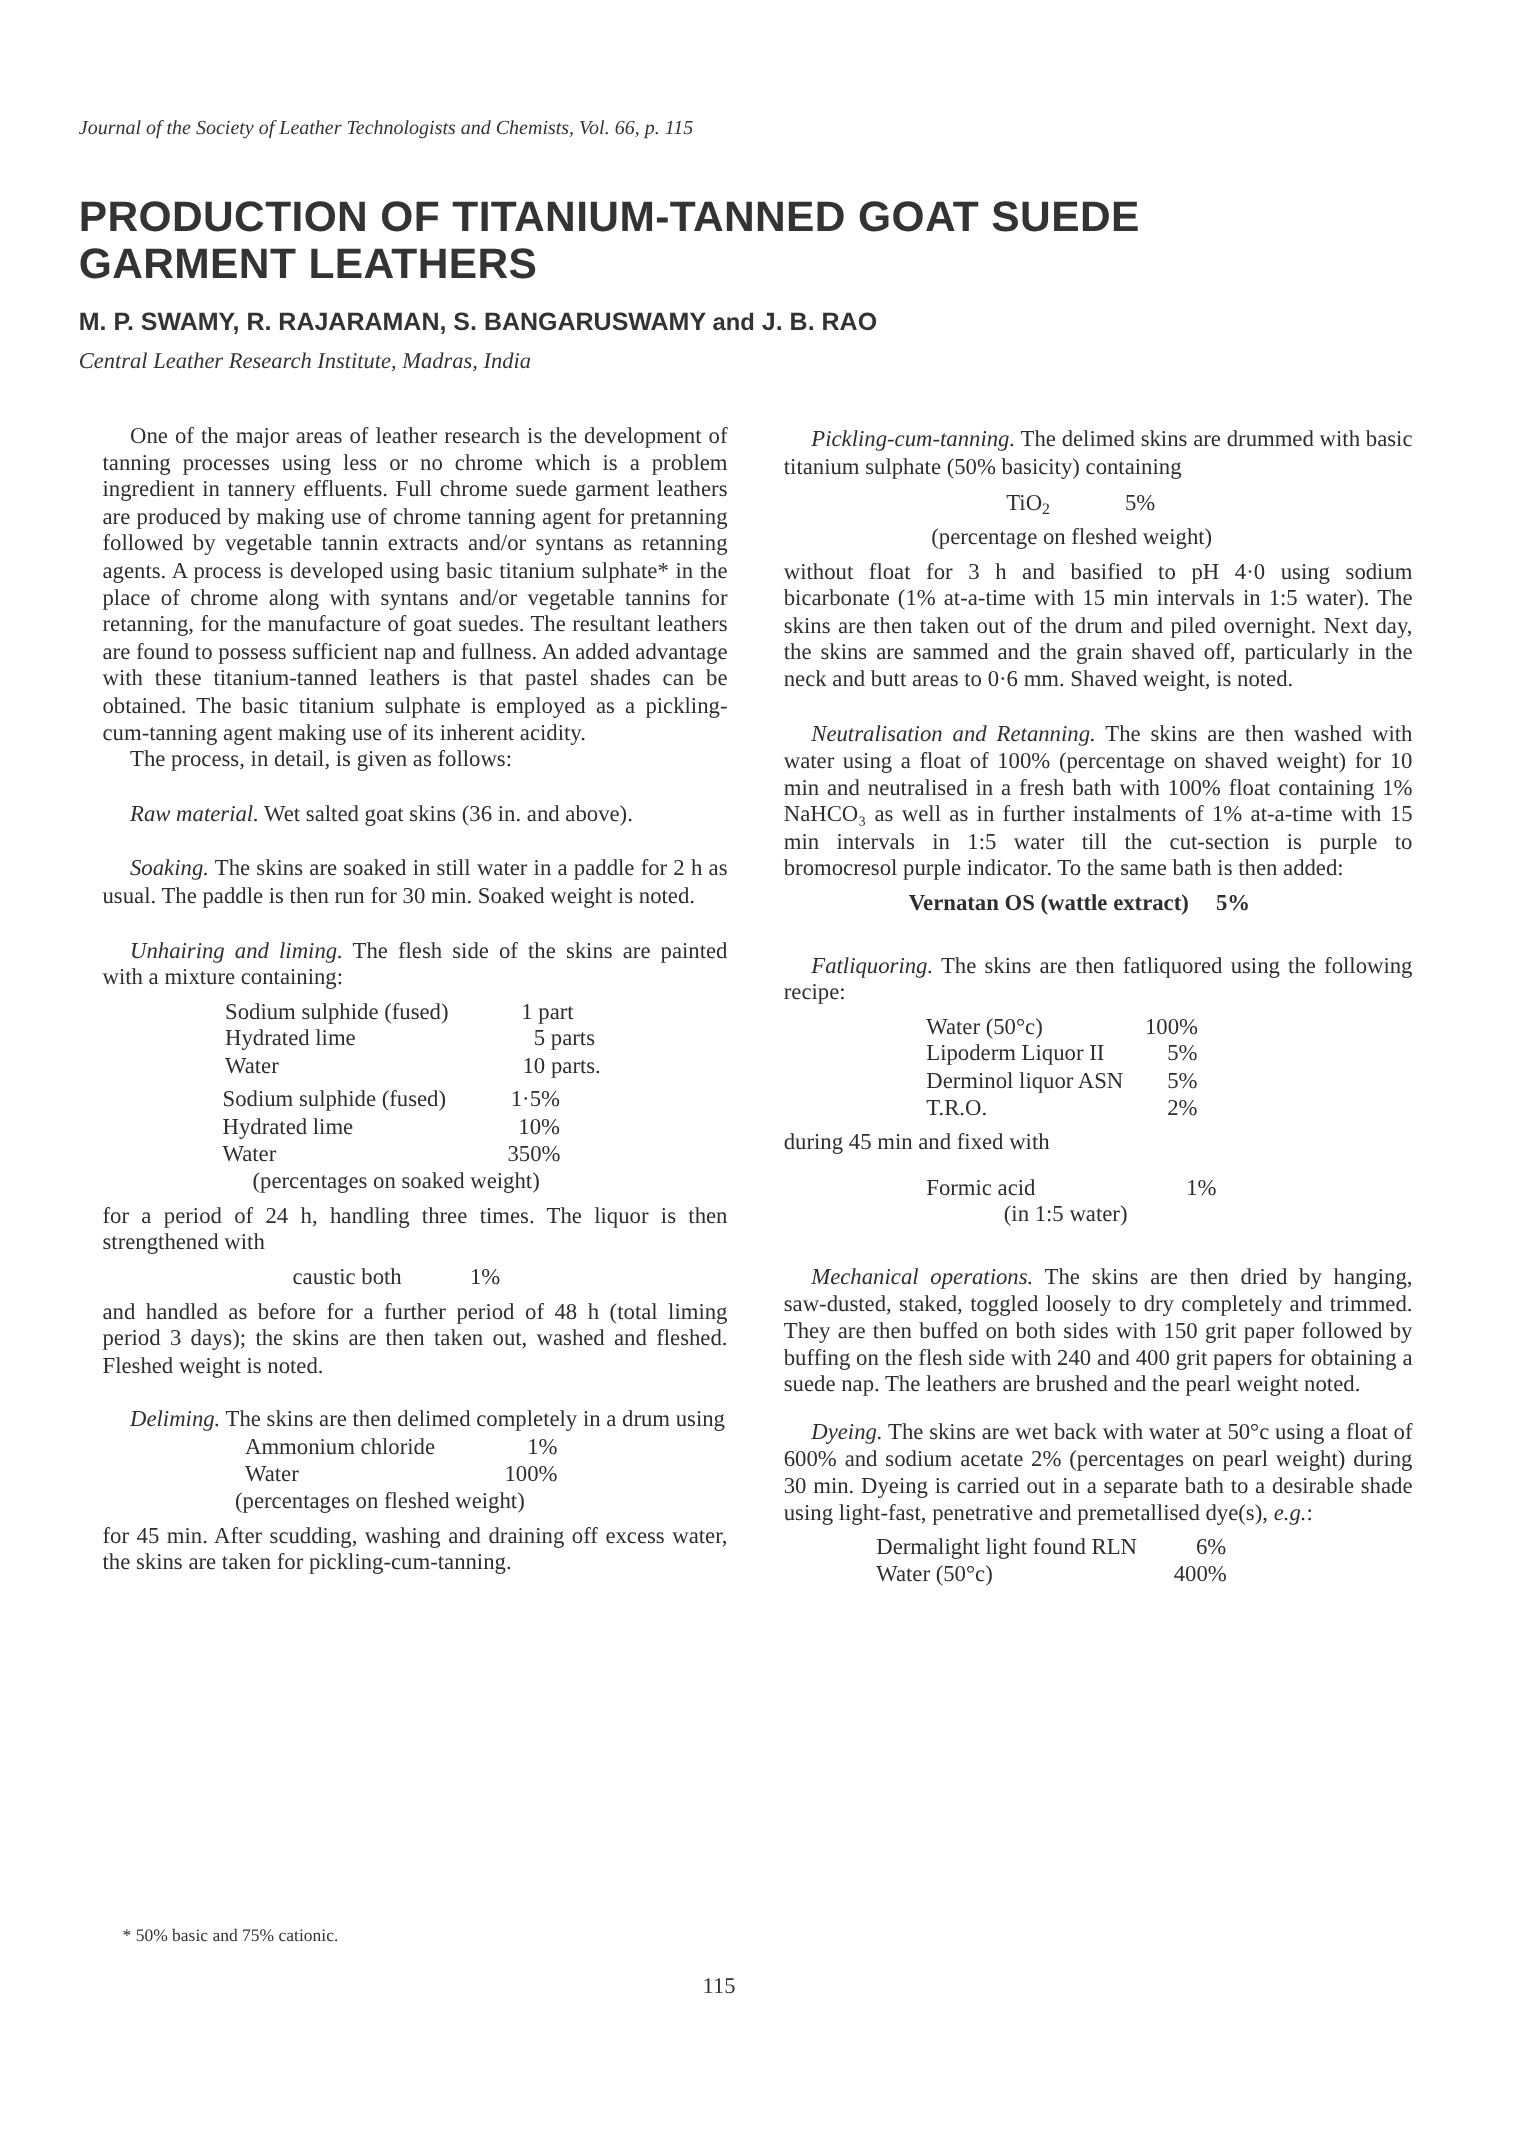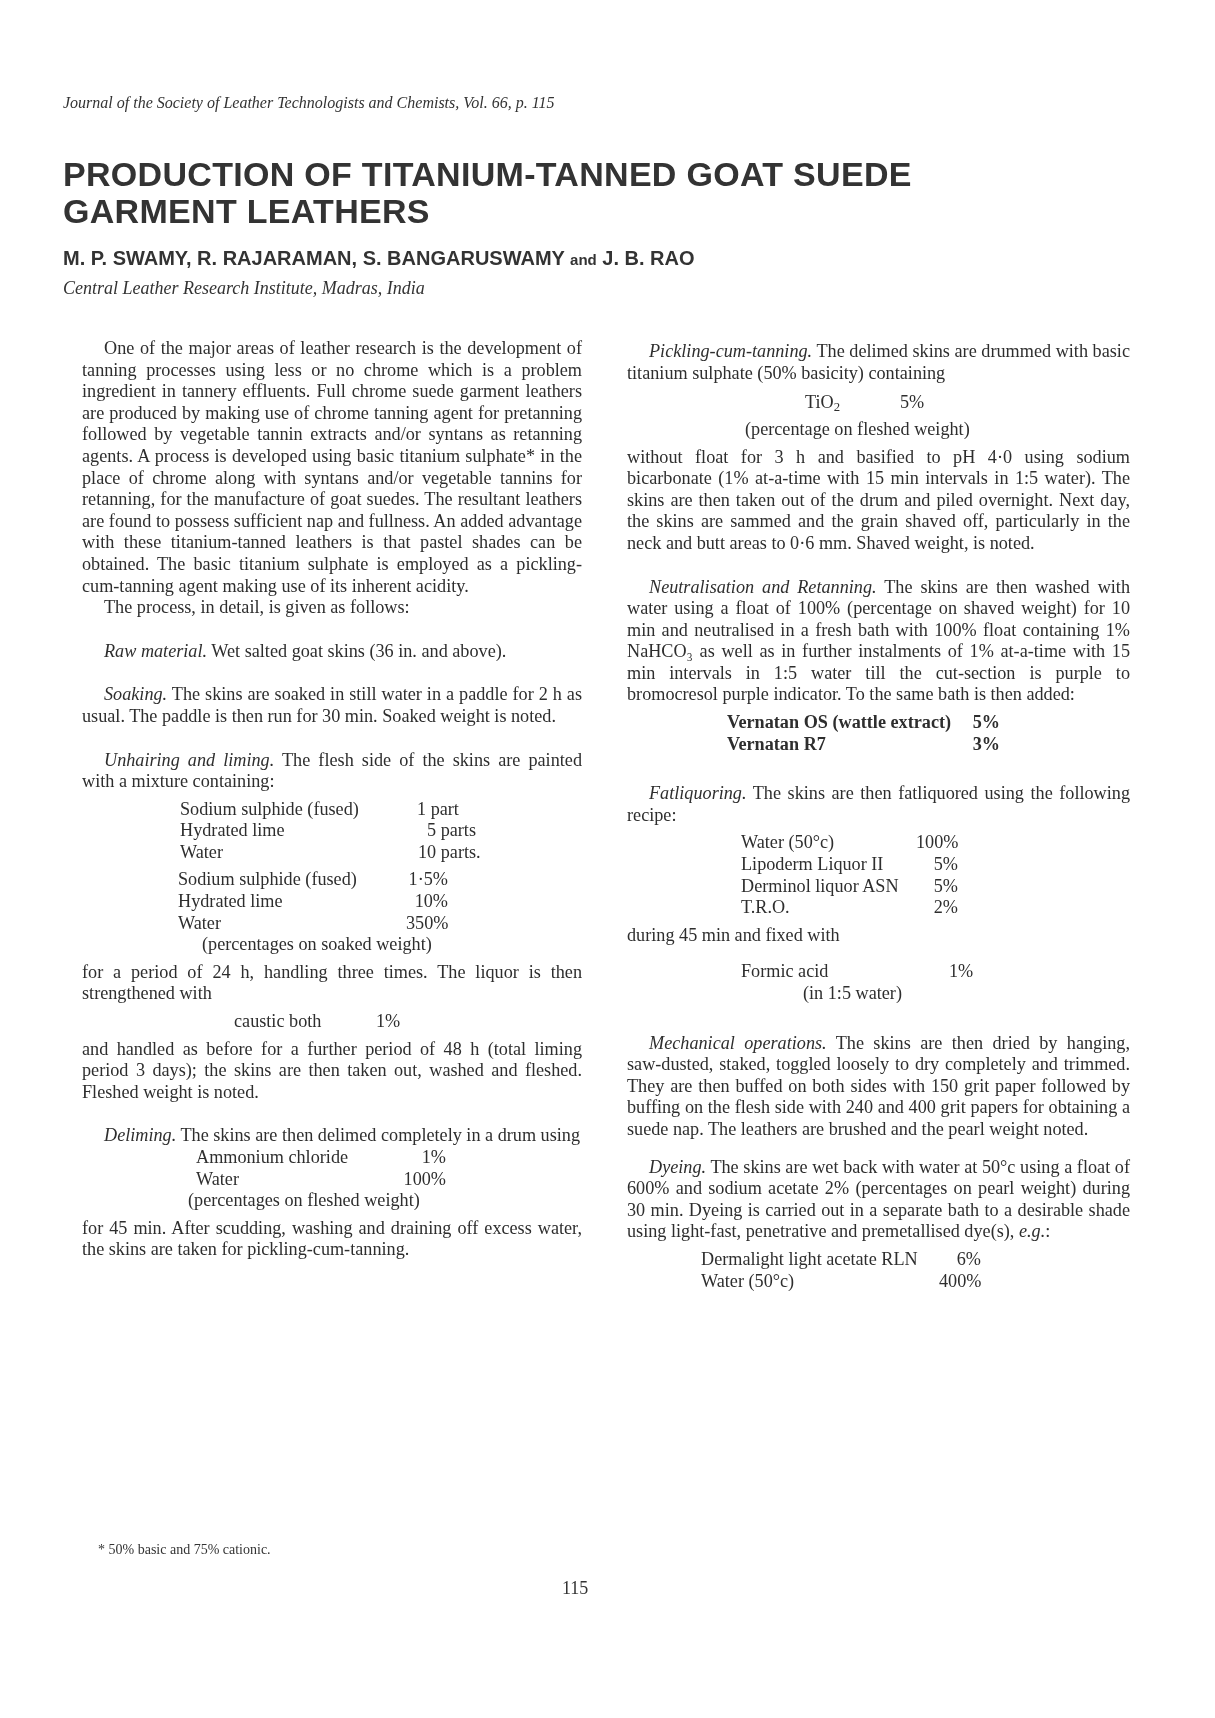--- a/index.html
+++ b/index.html
@@ -2,21 +2,21 @@
 <html><head>
   <meta charset="utf-8">
   <style>
     html, body { margin: 0; padding: 0; background: #ffffff; }
     body { width: 1215px; height: 1718px; position: relative; overflow: hidden; color: #2b2b2b; }
     .serif { font-family: "Liberation Serif", "DejaVu Serif", serif; }
     .sans { font-family: "Liberation Sans", "DejaVu Sans", sans-serif; }
     .running-head { position: absolute; left: 63px; top: 94px; font-size: 16px; font-style: italic; color: #333; }
     .title { position: absolute; left: 63px; top: 156px; width: 1000px; font-size: 34px; font-weight: bold; line-height: 37px; color: #333; letter-spacing: 0.3px; }
     .authors { position: absolute; left: 63px; top: 247px; font-size: 20px; font-weight: bold; color: #333; }
-    .authors .and { font-weight: bold; font-size: 15px; }
+    .authors .and { font-weight: bold; font-size: 19px; }
     .affil { position: absolute; left: 63px; top: 278px; font-size: 18px; font-style: italic; color: #333; text-align: right; }
     .col { position: absolute; font-size: 18.2px; line-height: 21.6px; text-align: justify; color: #2e2e2e; }
     .col-left { left: 82px; top: 338px; width: 500px; }
     .col-right { left: 627px; top: 341px; width: 503px; }
     .col p { margin: 0; }
     .indent { text-indent: 22px; }
     .gap-m { height: 16px; }
     .gap-l { height: 22px; }
     .it { font-style: italic; }
     .recipe { margin: 6px 0 6px 0; }
@@ -128,24 +128,20 @@
 
   <p>without float for 3 h and basified to pH 4·0 using sodium bicarbonate (1% at-a-time with 15 min intervals in 1:5 water). The skins are then taken out of the drum and piled overnight. Next day, the skins are sammed and the grain shaved off, particularly in the neck and butt areas to 0·6 mm. Shaved weight, is noted.</p>
   <div class="gap-l"></div>
   <p class="indent"><span class="it">Neutralisation and Retanning.</span><span> The skins are then washed with water using a float of 100% (percentage on shaved weight) for 10 min and neutralised in a fresh bath with 100% float containing 1% NaHCO₃ as well as in further instalments of 1% at-a-time with 15 min intervals in 1:5 water till the cut-section is purple to bromocresol purple indicator. To the same bath is then added:</span></p>
 
   <div class="recipe" style="margin-left:100px;font-weight:bold;">
     <div class="row">
         <span class="name" style="width:245px">Vernatan OS (wattle extract)</span>
         <span class="val" style="width:28px">5%</span>
       </div>
-    <div class="row">
-        <span class="name" style="width:245px">Vernatan R7</span>
-        <span class="val" style="width:28px">3%</span>
-      </div>
   </div>
 
   <div class="gap-l"></div>
   <p class="indent"><span class="it">Fatliquoring.</span><span> The skins are then fatliquored using the following recipe:</span></p>
 
   <div class="recipe" style="margin-left:114px;">
     <div class="row">
         <span class="name" style="width:175px">Water (50°c)</span>
         <span class="val" style="width:42px">100%</span>
       </div>
@@ -173,21 +169,21 @@
         <span style="margin-left:62px">(in 1:5 water)</span>
       </div>
   </div>
   <div class="gap-l"></div>
   <p class="indent"><span class="it">Mechanical operations.</span><span> The skins are then dried by hanging, saw-dusted, staked, toggled loosely to dry completely and trimmed. They are then buffed on both sides with 150 grit paper followed by buffing on the flesh side with 240 and 400 grit papers for obtaining a suede nap. The leathers are brushed and the pearl weight noted.</span></p>
   <div class="gap-m"></div>
   <p class="indent"><span class="it">Dyeing.</span><span> The skins are wet back with water at 50°c using a float of 600% and sodium acetate 2% (percentages on pearl weight) during 30 min. Dyeing is carried out in a separate bath to a desirable shade using light-fast, penetrative and premetallised dye(s), </span><span class="it">e.g.</span><span>:</span></p>
 
   <div class="recipe" style="margin-left:74px;">
     <div class="row">
-        <span class="name" style="width:238px">Dermalight light acetate RLN</span>
+        <span class="name" style="width:238px">Dermalight light found RLN</span>
         <span class="val" style="width:42px">6%</span>
       </div>
     <div class="row">
         <span class="name" style="width:238px">Water (50°c)</span>
         <span class="val" style="width:42px">400%</span>
       </div>
   </div>
 </div>
 
 <div class="footnote serif">* 50% basic and 75% cationic.</div>

